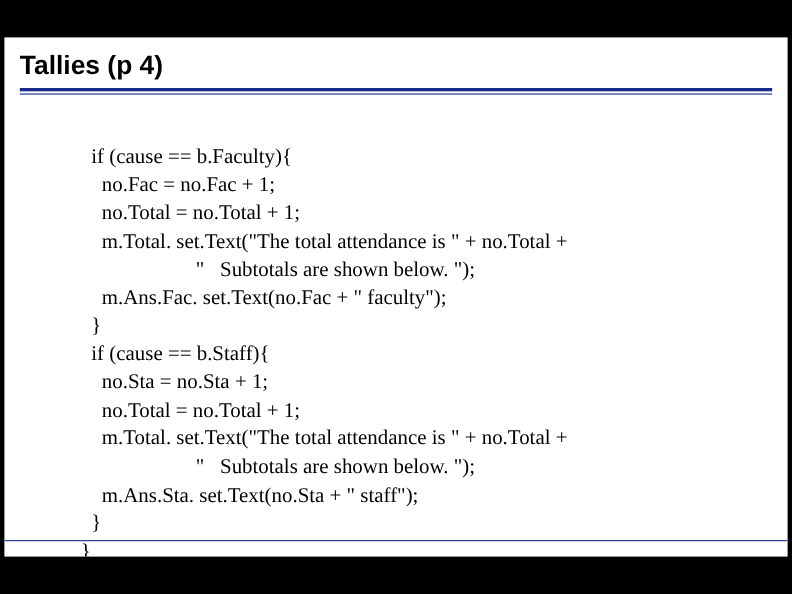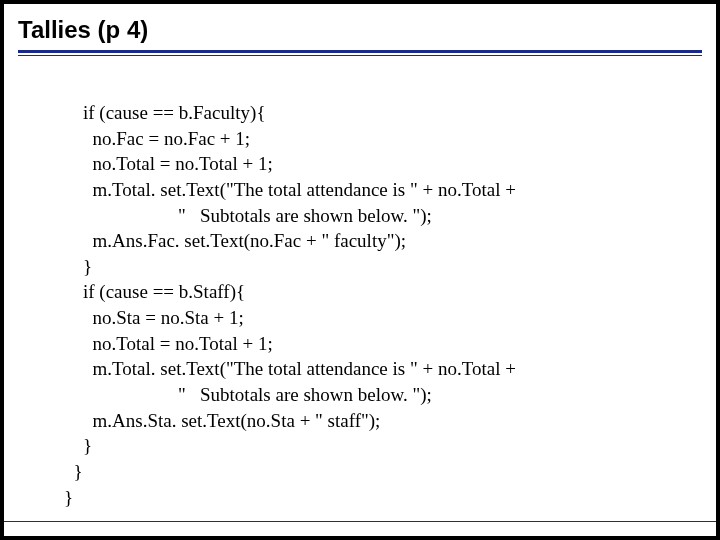--- a/index.html
+++ b/index.html
@@ -7,21 +7,21 @@
       width: 720px;
       height: 540px;
       background: #000;
       display: flex;
       align-items: center;
       justify-content: center;
       font-family: Arial, Helvetica, sans-serif;
     }
     .slide {
       width: 712px;
-      height: 532px;
+      height: 472px;
       background: #fff;
       position: relative;
       overflow: hidden;
     }
     .title-area {
       padding: 12px 14px 4px 14px;
     }
     .title {
       font-size: 24px;
       font-weight: bold;

